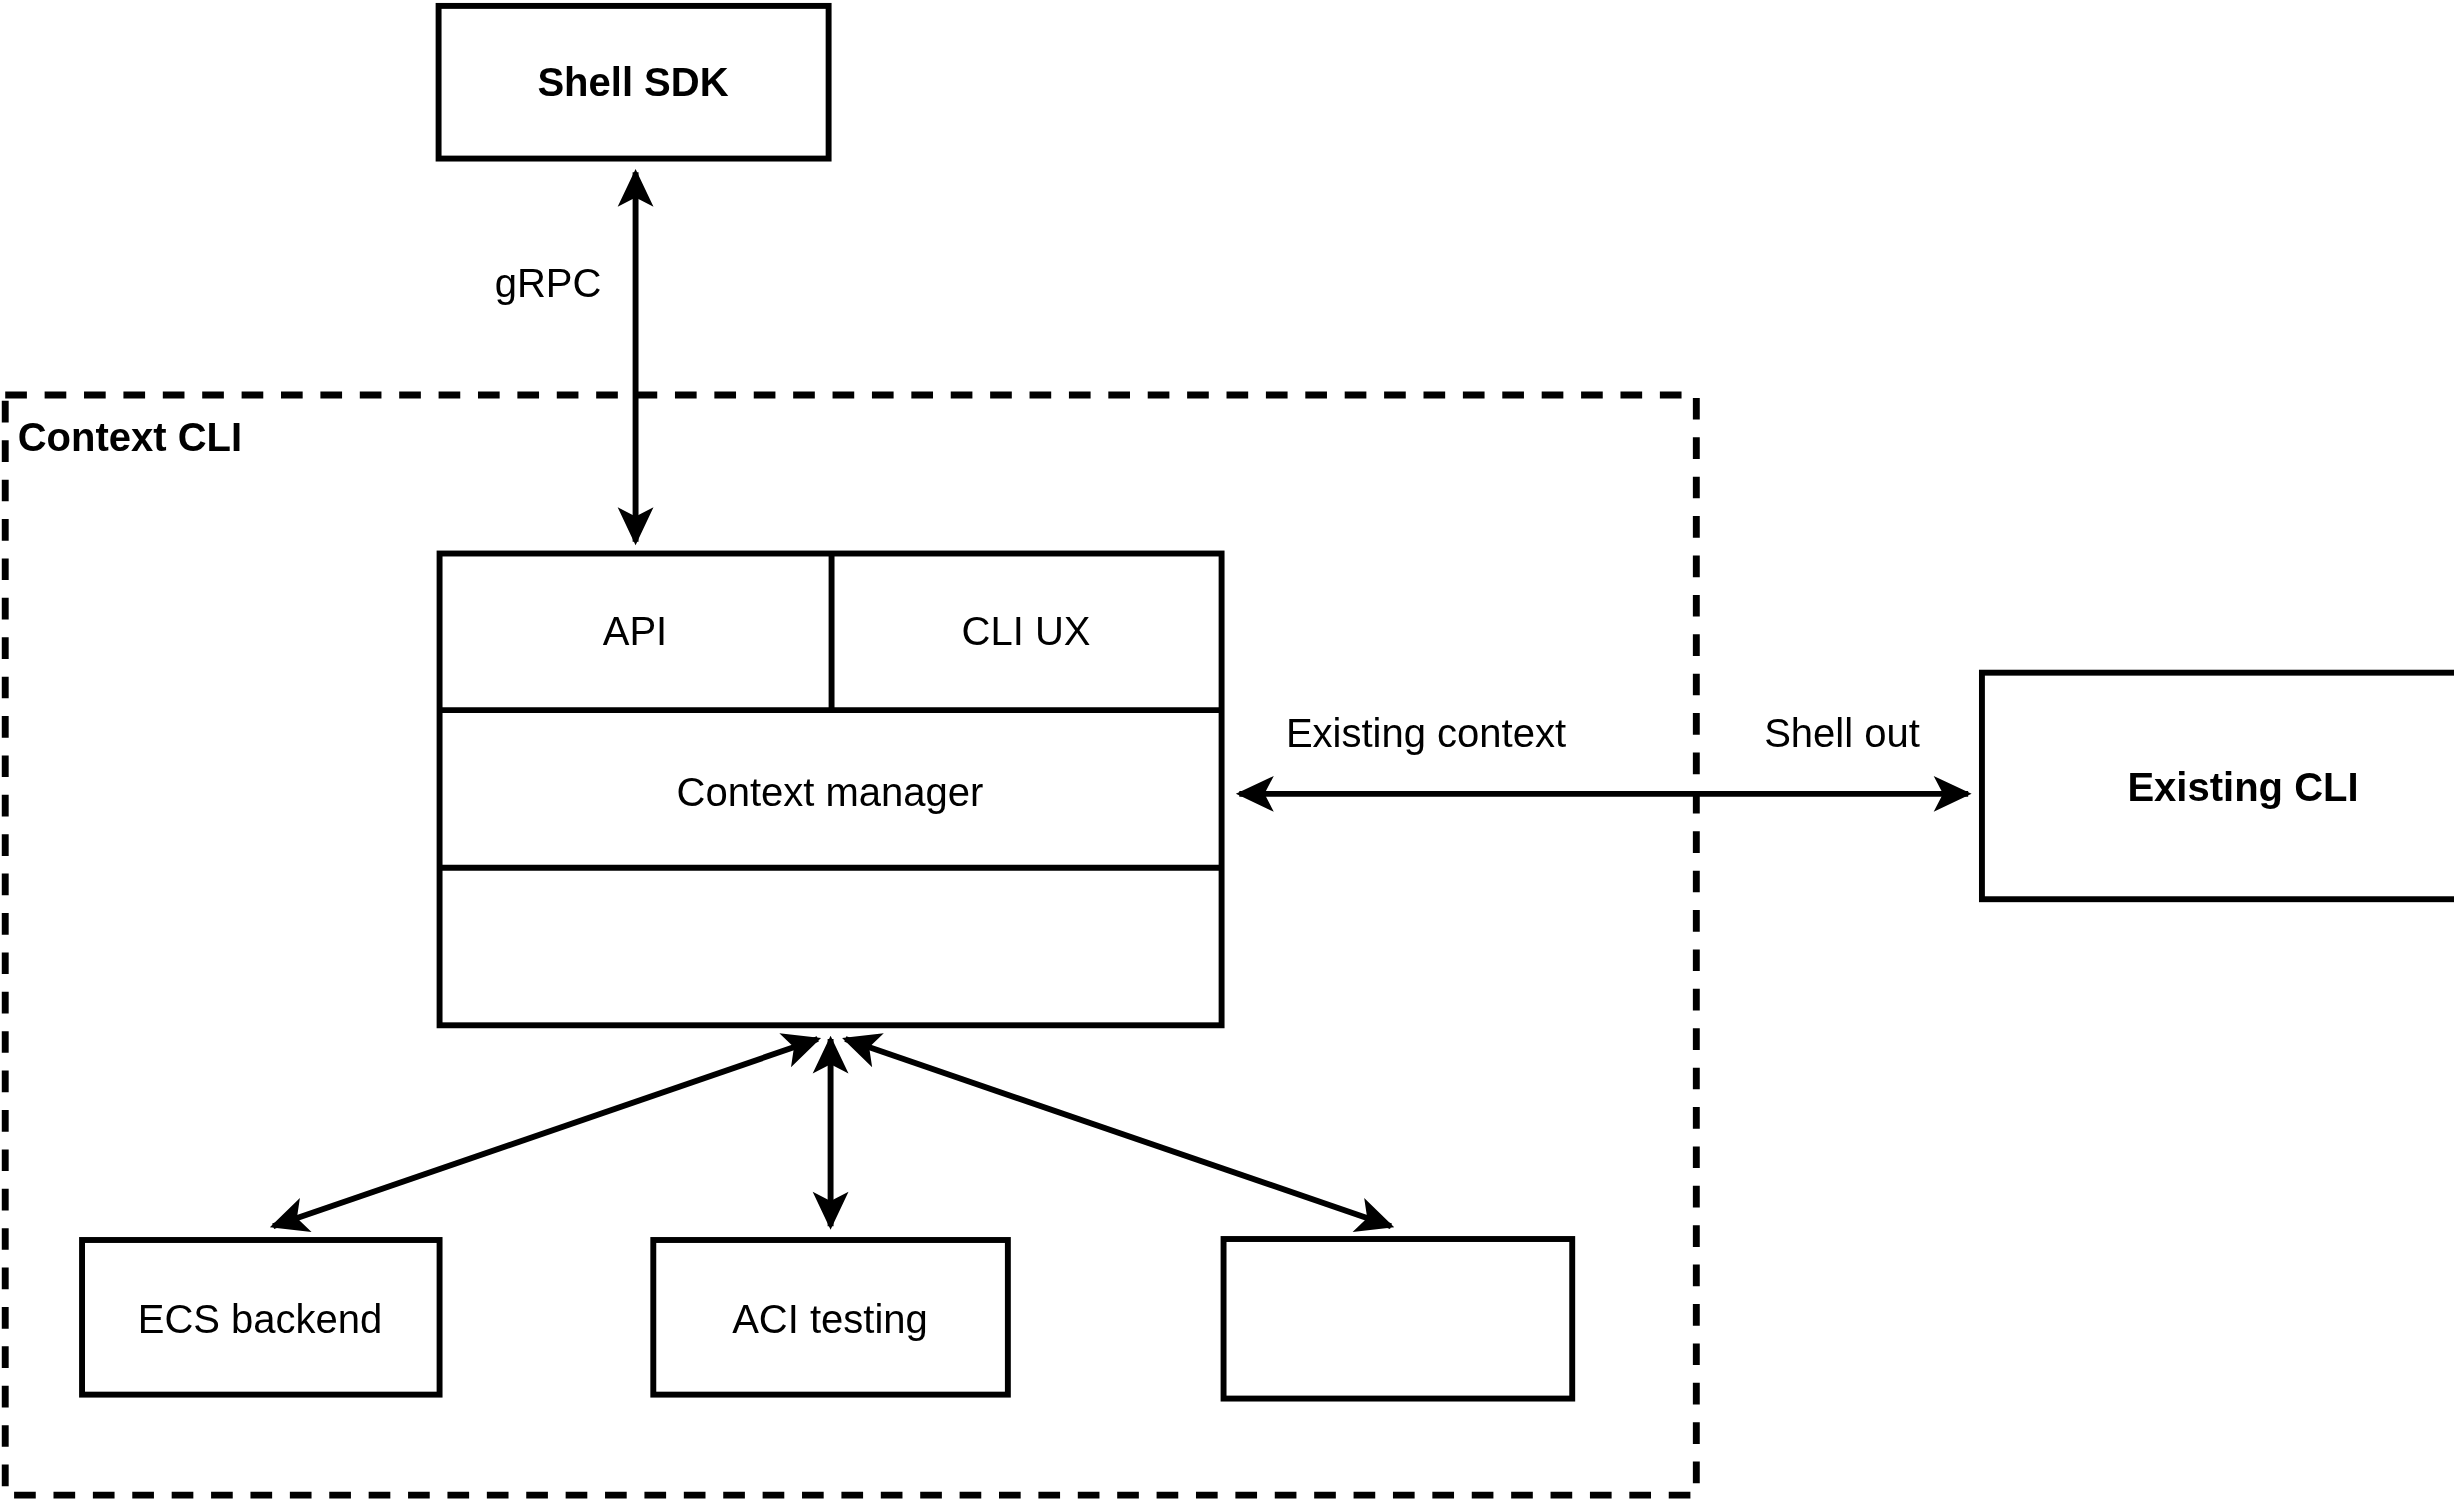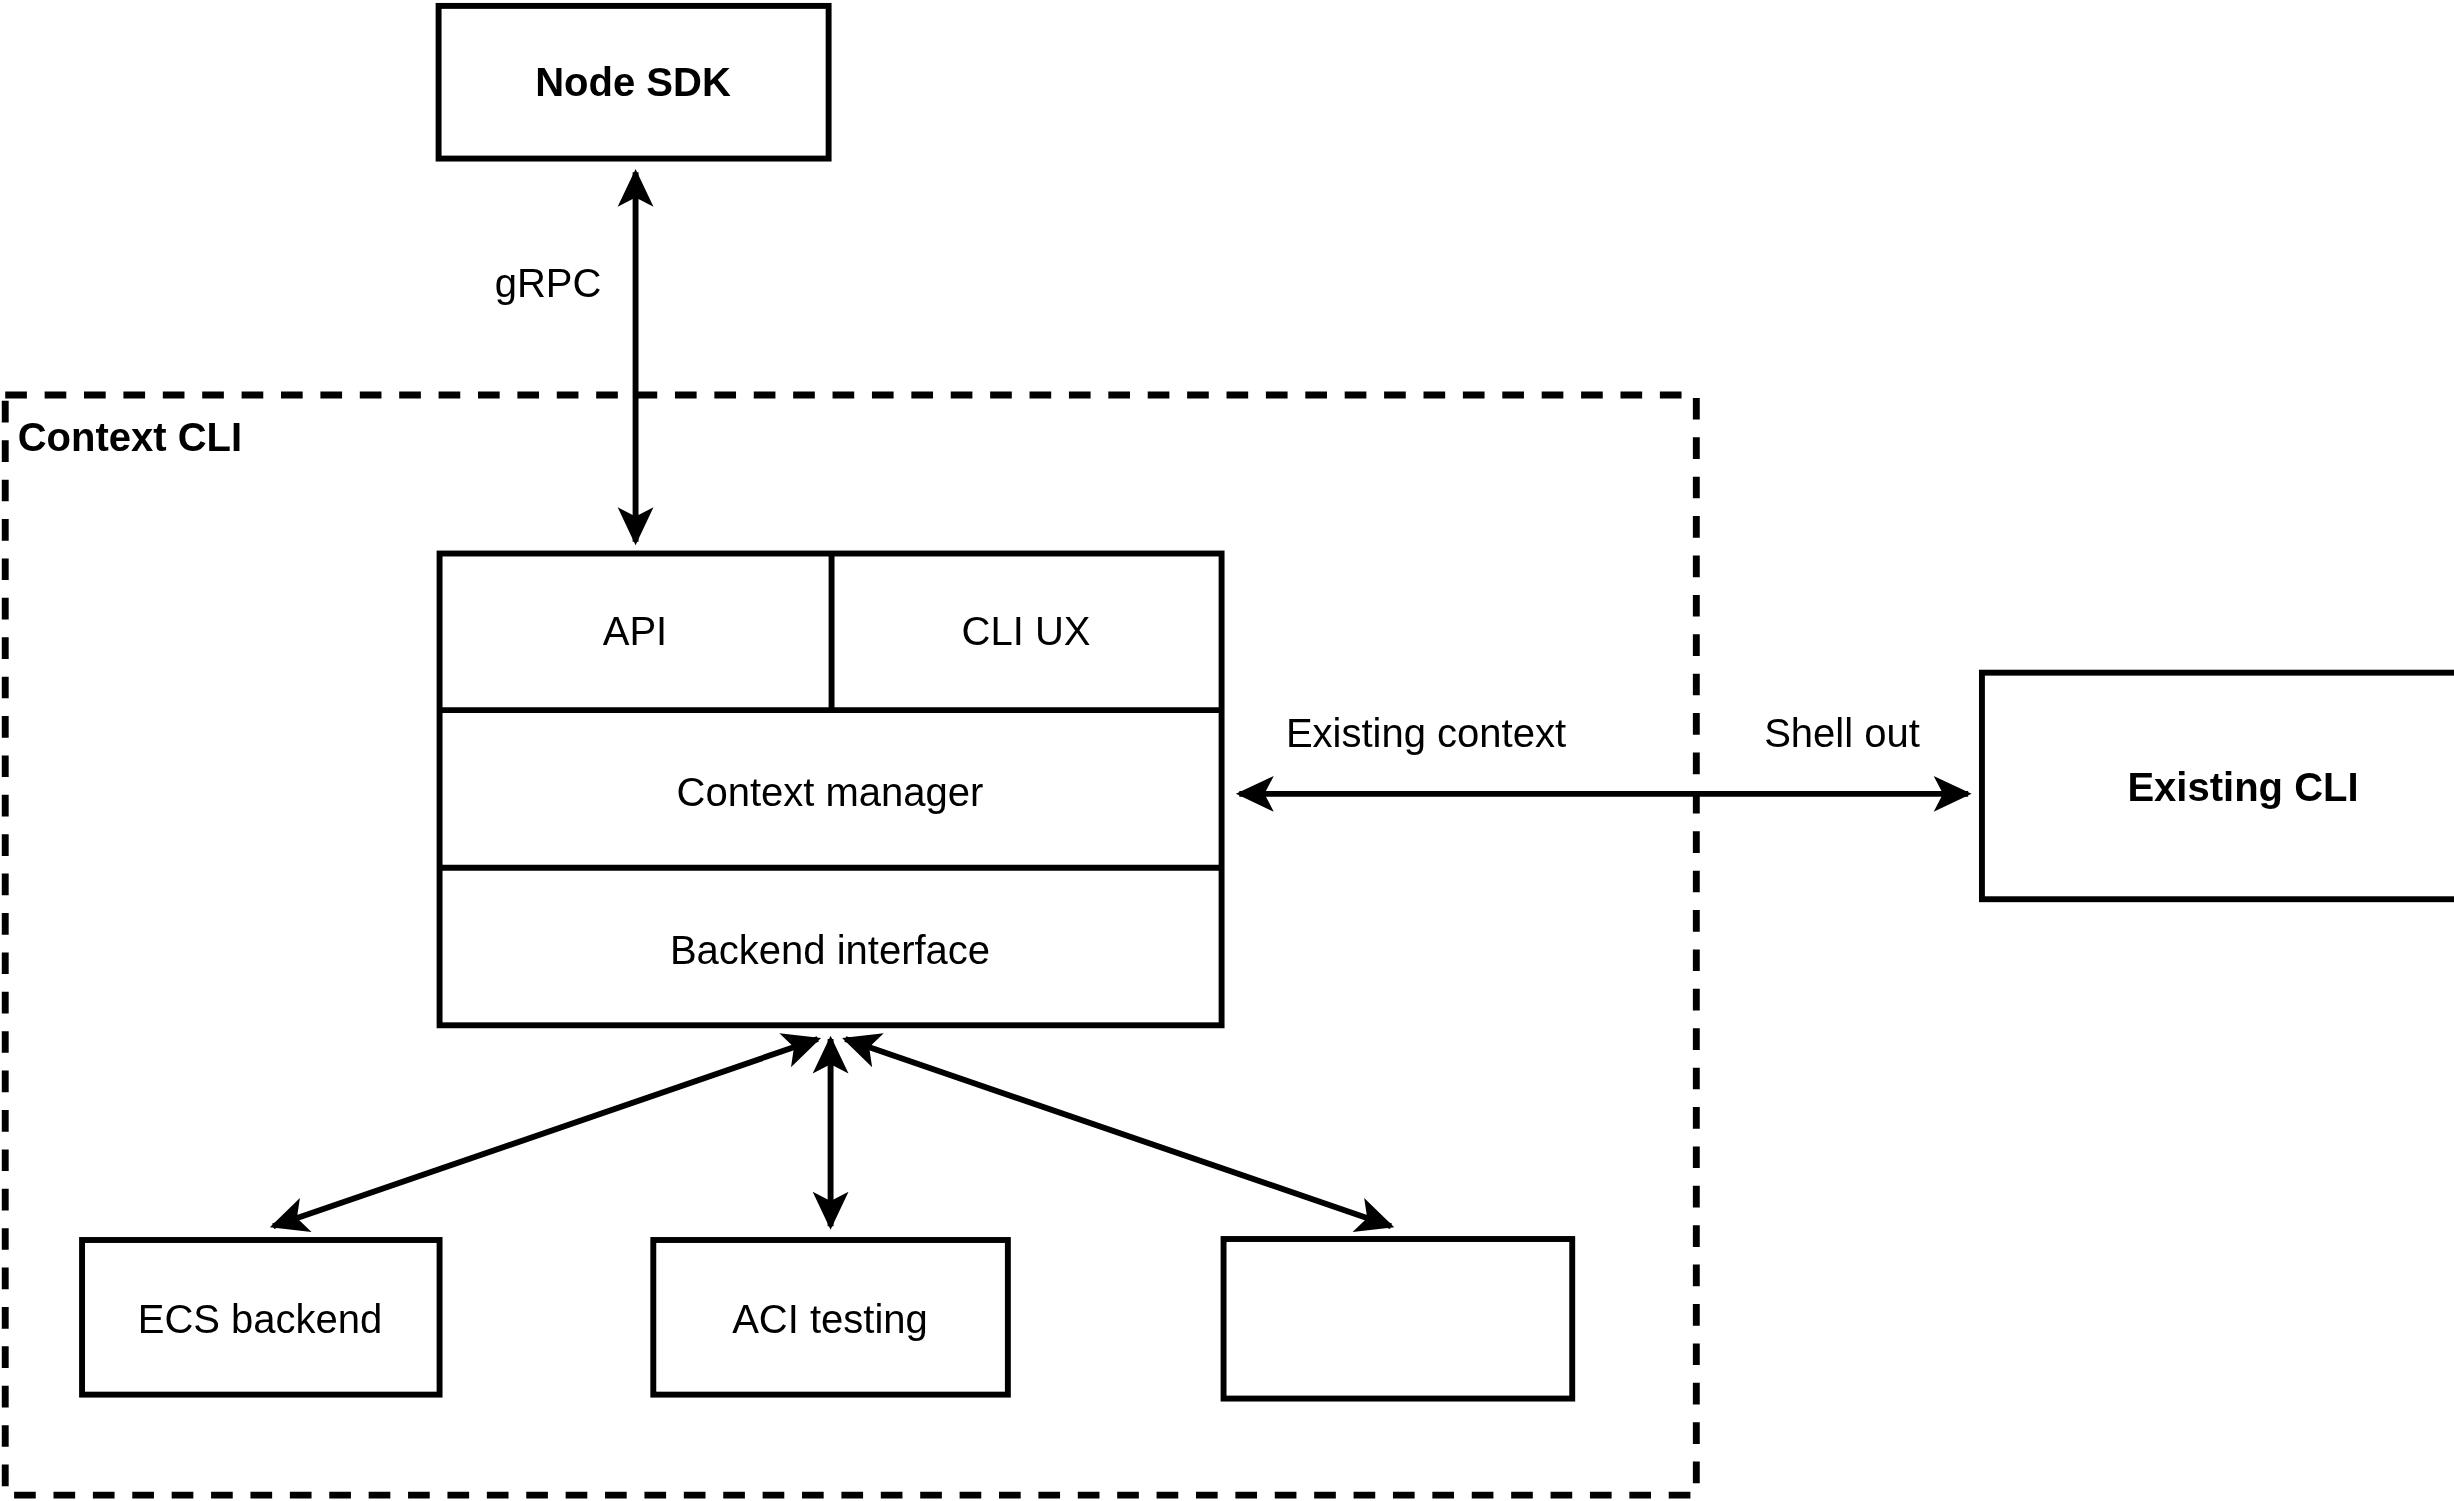--- a/index.html
+++ b/index.html
@@ -114,33 +114,32 @@
 
     <line class="connector" x1="1258" y1="806" x2="1998" y2="806" marker-start="url(#arrow-start)" marker-end="url(#arrow-end)"></line>
 
     <line class="connector" x1="830" y1="1055" x2="277" y2="1245" marker-start="url(#arrow-start)" marker-end="url(#arrow-end)"></line>
 
     <line class="connector" x1="843" y1="1055" x2="843" y2="1245" marker-start="url(#arrow-start)" marker-end="url(#arrow-end)"></line>
 
     <line class="connector" x1="858" y1="1055" x2="1412" y2="1245" marker-start="url(#arrow-start)" marker-end="url(#arrow-end)"></line>
   </svg>
 
-  <div class="label center lbl-node-sdk" style="left:633px; top:83px;">Node SDK</div>
+  <div class="label center lbl-node-sdk" style="left:633px; top:83px;">Shell SDK</div>
 
   <div class="label lbl-compose-cli" style="left:17.7px; top:414px;">Context CLI</div>
 
   <div class="label center lbl-edge" style="left:548px; top:284px;">gRPC</div>
 
   <div class="label center lbl-plain" style="left:635px; top:632px;">API</div>
 
   <div class="label center lbl-plain" style="left:1026px; top:632px;">CLI UX</div>
 
   <div class="label center lbl-plain" style="left:830px; top:793px;">Context manager</div>
 
-  <div class="label center lbl-plain" style="left:830px; top:951px;">Backend interface</div>
 
   <div class="label center lbl-edge" style="left:1426px; top:734px;">Existing context</div>
 
   <div class="label center lbl-edge" style="left:1842px; top:734px;">Shell out</div>
 
   <div class="label center lbl-existing-cli" style="left:2243px; top:788px;">Existing CLI</div>
 
   <div class="label center lbl-plain" style="left:260px; top:1320px;">ECS backend</div>
 
   <div class="label center lbl-plain" style="left:830px; top:1320px;">ACI testing</div>

